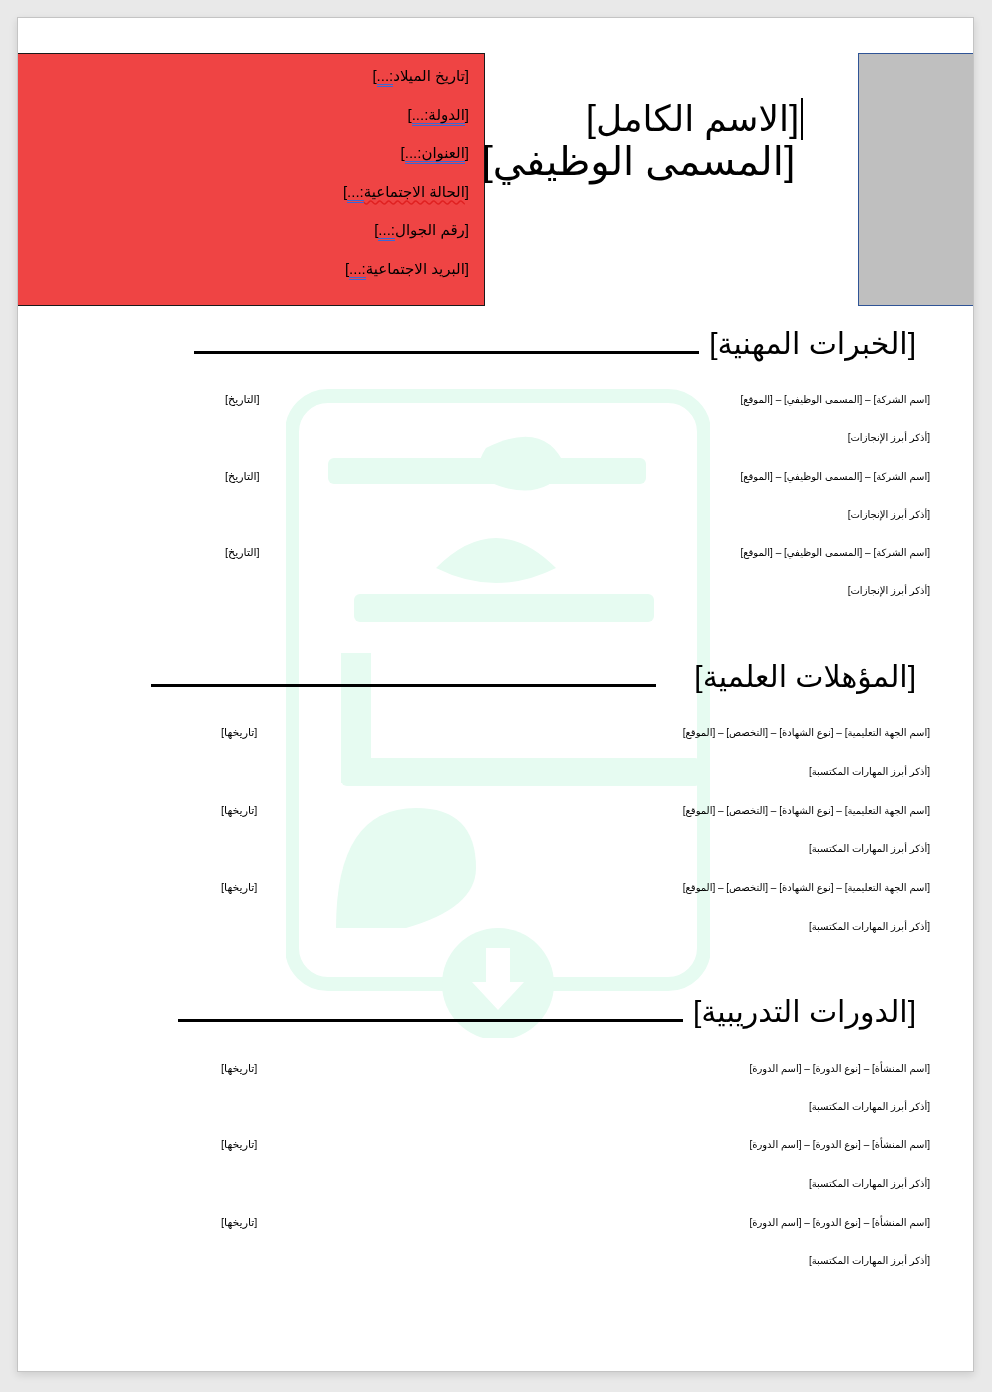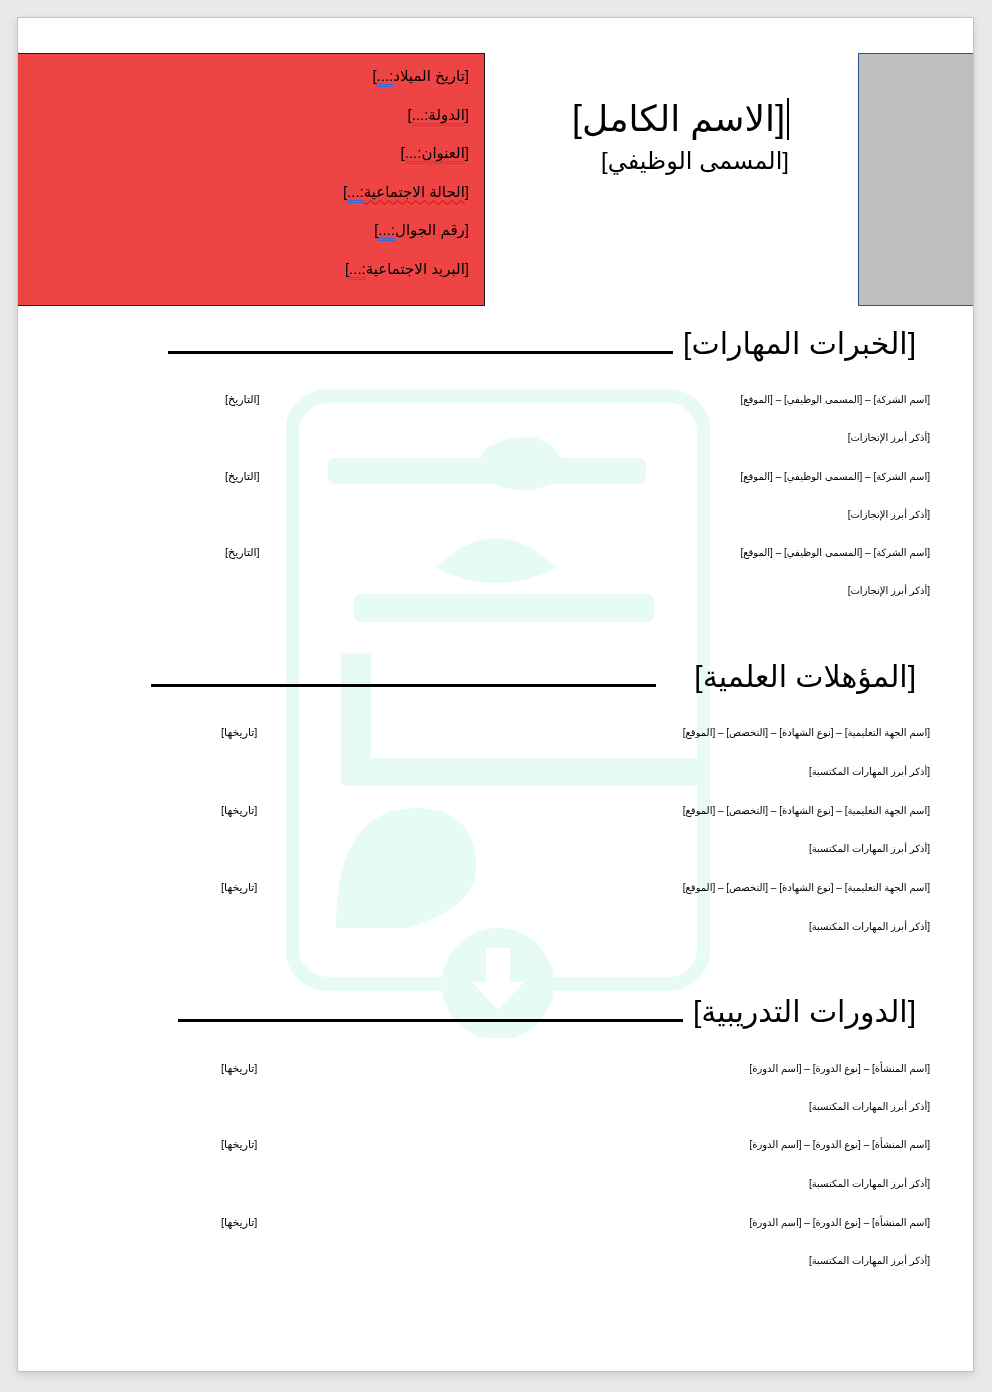--- a/index.html
+++ b/index.html
@@ -17,24 +17,24 @@
     background:#ef4444; border:1px solid #1a1a1a; border-left:none; box-sizing:border-box;
   }
   .info-list { position:absolute; right:15px; top:12px; direction:rtl; text-align:right; }
   .info-item { font-size:15px; line-height:19px; height:19px; margin-bottom:19.5px; white-space:nowrap; }
   .info-item .ul { border-bottom:3px double #3a67d6; padding-bottom:0; }
   .info-item .sq { text-decoration: underline wavy #e02020; text-underline-offset:3px; }
   .photo-box {
     position:absolute; left:840px; top:35px; width:120px; height:253px;
     background:#bfbfbf; border:1px solid #2f5496; box-sizing:border-box;
   }
-  .name-block { position:absolute; right:184px; top:80px; direction:rtl; text-align:right; }
+  .name-block { position:absolute; right:170px; top:80px; direction:rtl; text-align:right; }
   .full-name { font-size:36px; line-height:42px; white-space:nowrap; }
   .full-name .cursor { display:inline-block; width:2px; height:42px; background:#000; vertical-align:top; margin-left:2px;}
-  .job-title { font-size:24px; line-height:42px; white-space:nowrap; }
+  .job-title { font-size:40px; line-height:42px; white-space:nowrap; margin-right:8px; }
   .watermark { position:absolute; left:268px; top:370px; width:424px; height:650px; pointer-events:none; }
   .section { position:absolute; left:0; right:0; direction:rtl; }
   .section-head { position:absolute; right:57px; display:flex; align-items:flex-end; direction:rtl; }
   .section-title { font-size:30px; line-height:36px; white-space:nowrap; }
   .section-rule { height:3px; background:#000; margin-right:10px; margin-bottom:8px; }
   .entry-row { position:absolute; right:43px; font-size:10px; line-height:19px; white-space:nowrap; text-align:right; }
   .entry-date { position:absolute; left:200px; font-size:11px; line-height:19px; white-space:nowrap; }
 </style>
 </head>
 <body>
@@ -67,21 +67,21 @@
     <path d="M150 180 q60 -60 120 0 q-60 30 -120 0z" fill="#e6fbf1"></path>
     <rect x="55" y="265" width="30" height="130" fill="#e6fbf1"></rect>
     <rect x="55" y="370" width="360" height="28" rx="6" fill="#e6fbf1"></rect>
     <path d="M50 540 q0 -120 80 -120 q60 0 60 60 q0 40 -70 60 z" fill="#e6fbf1"></path>
     <circle cx="212" cy="596" r="56" fill="#e6fbf1"></circle>
     <path d="M200 560 h24 v34 h14 l-26 28 l-26 -28 h14 z" fill="#ffffff"></path>
   </svg>
 
   <div class="section">
     <div class="section-head" style="top:308px;">
-      <span class="section-title">[الخبرات المهارات]</span>
+      <span class="section-title">[الخبرات المهنية]</span>
       <span class="section-rule" style="width:505px;"></span>
     </div>
     <div class="entry-row" style="top:372px;">[اسم الشركة] – [المسمى الوظيفي] – [الموقع]</div>
     <div class="entry-date" style="top:372px;left:207px;">[التاريخ]</div>
     <div class="entry-row" style="top:410px;">[أذكر أبرز الإنجازات]</div>
     <div class="entry-row" style="top:449px;">[اسم الشركة] – [المسمى الوظيفي] – [الموقع]</div>
     <div class="entry-date" style="top:449px;left:207px;">[التاريخ]</div>
     <div class="entry-row" style="top:487px;">[أذكر أبرز الإنجازات]</div>
     <div class="entry-row" style="top:525px;">[اسم الشركة] – [المسمى الوظيفي] – [الموقع]</div>
     <div class="entry-date" style="top:525px;left:207px;">[التاريخ]</div>

